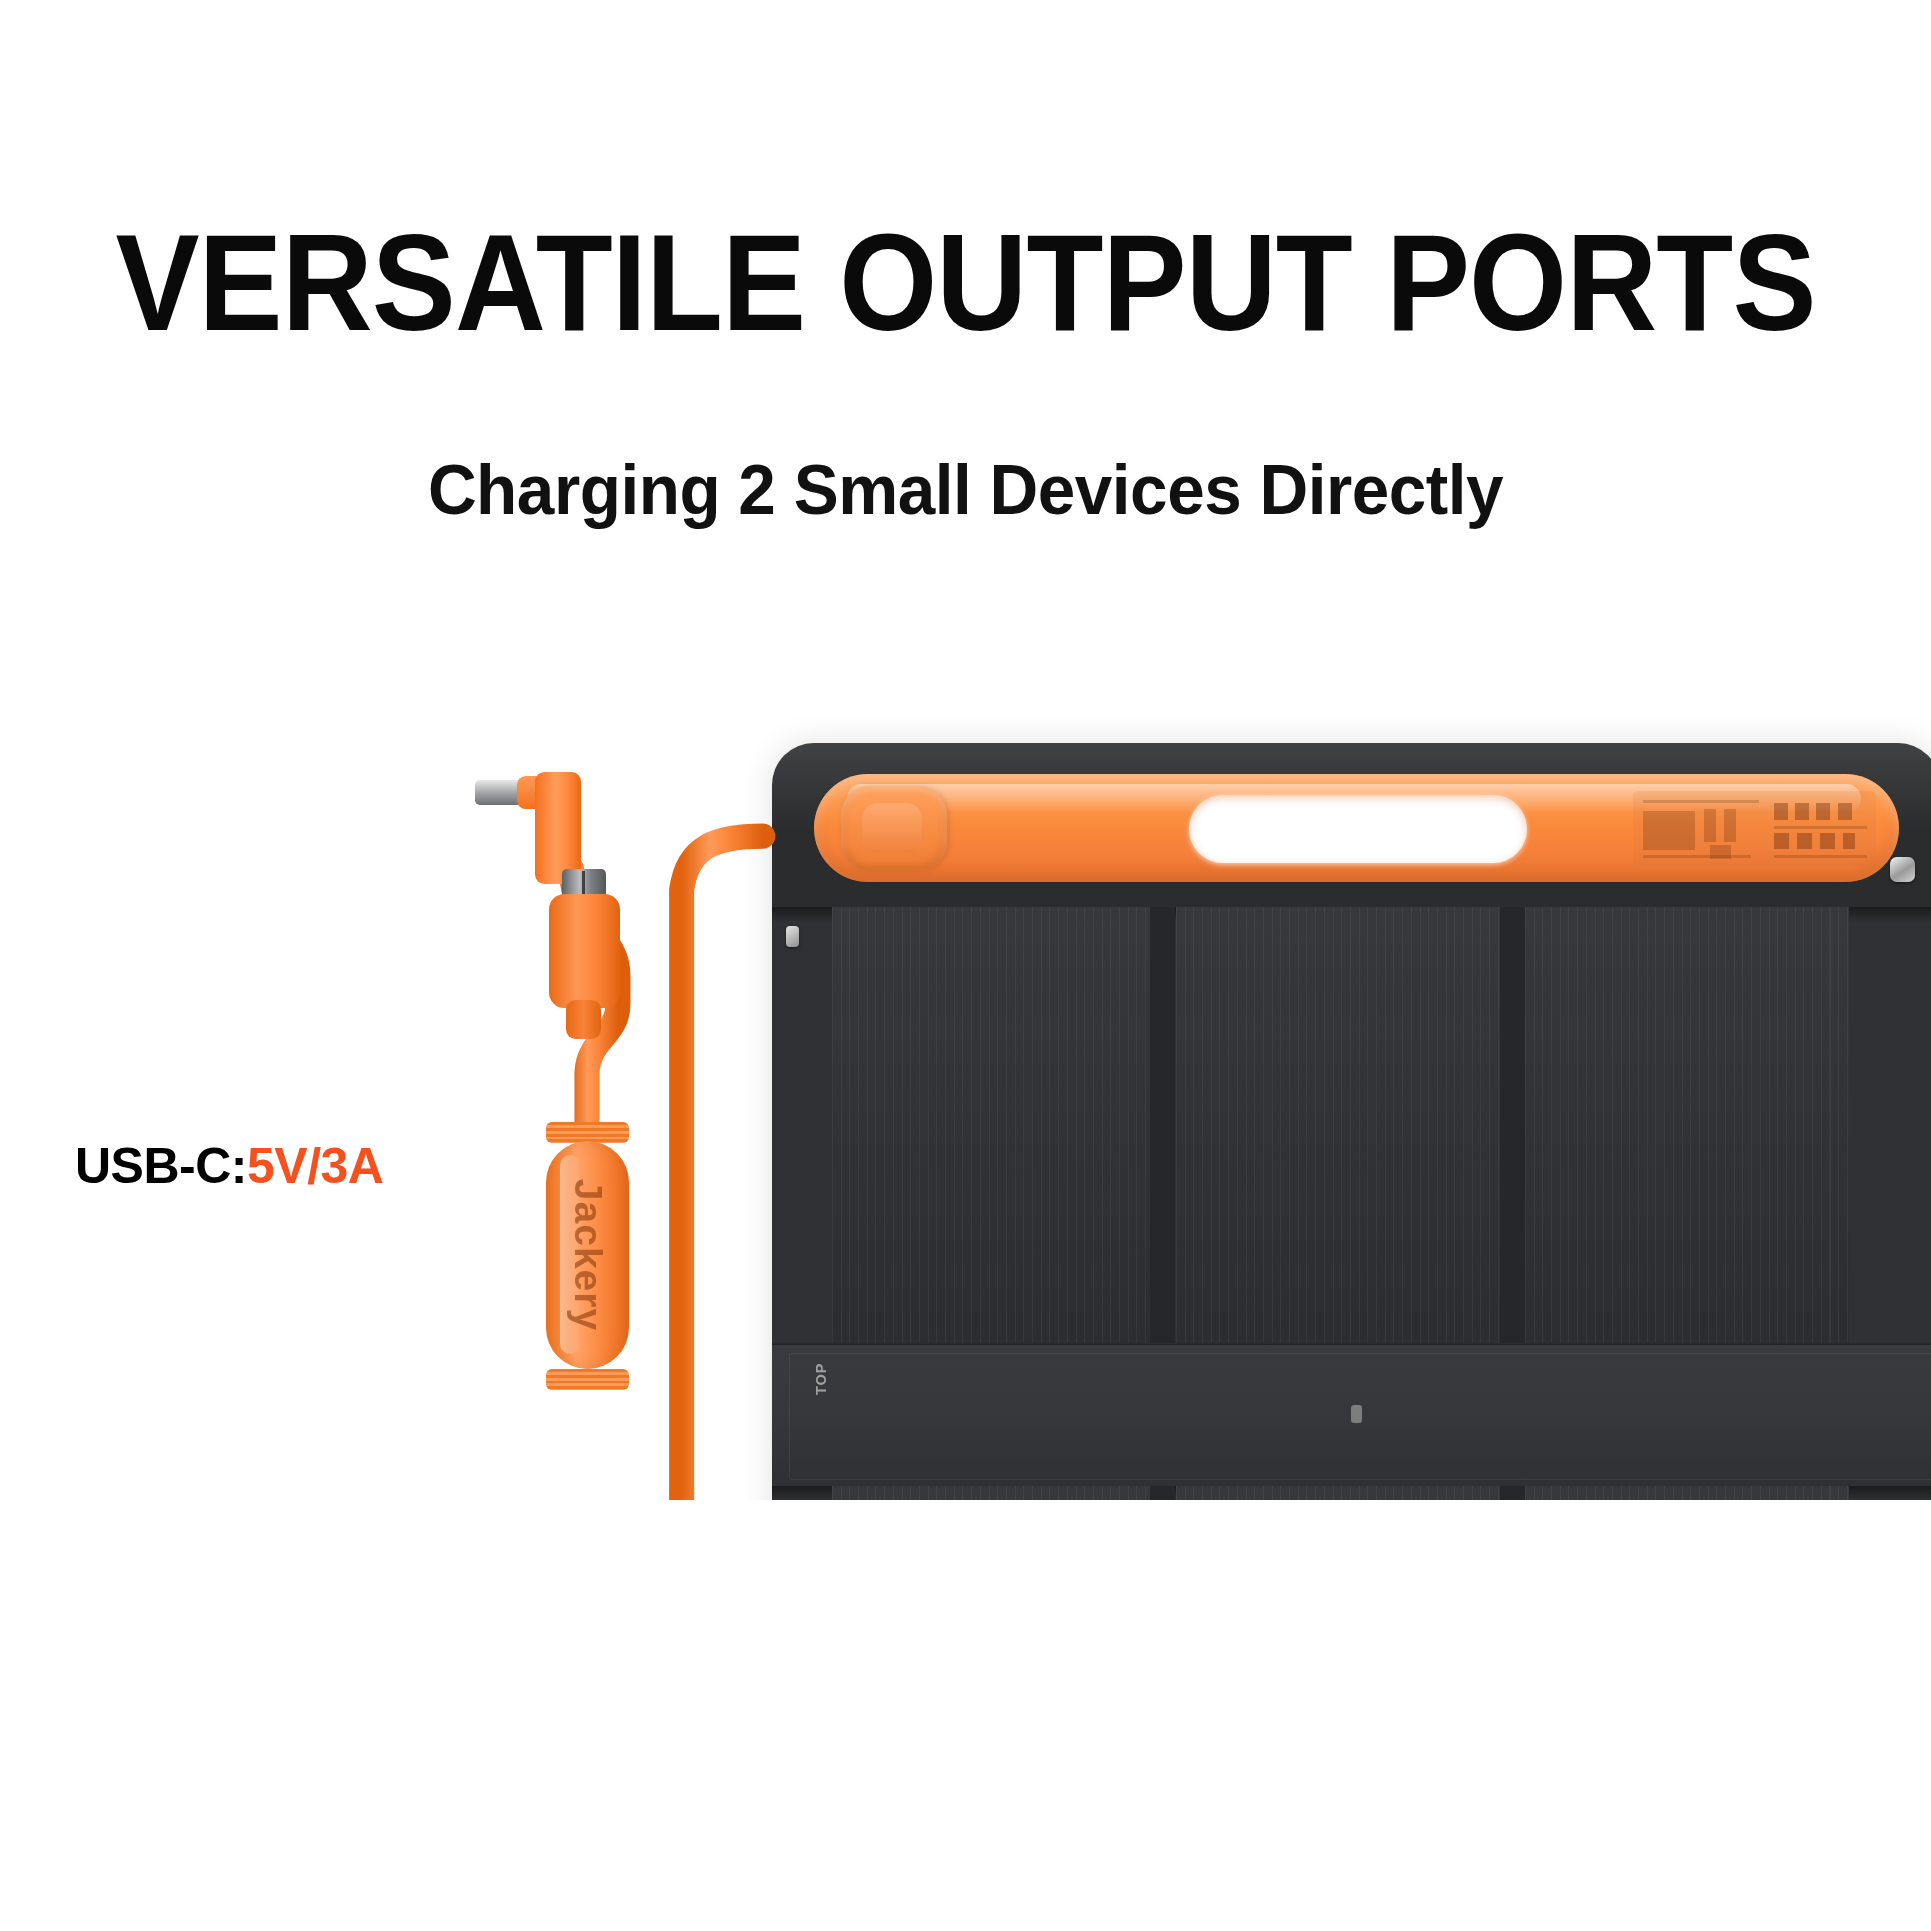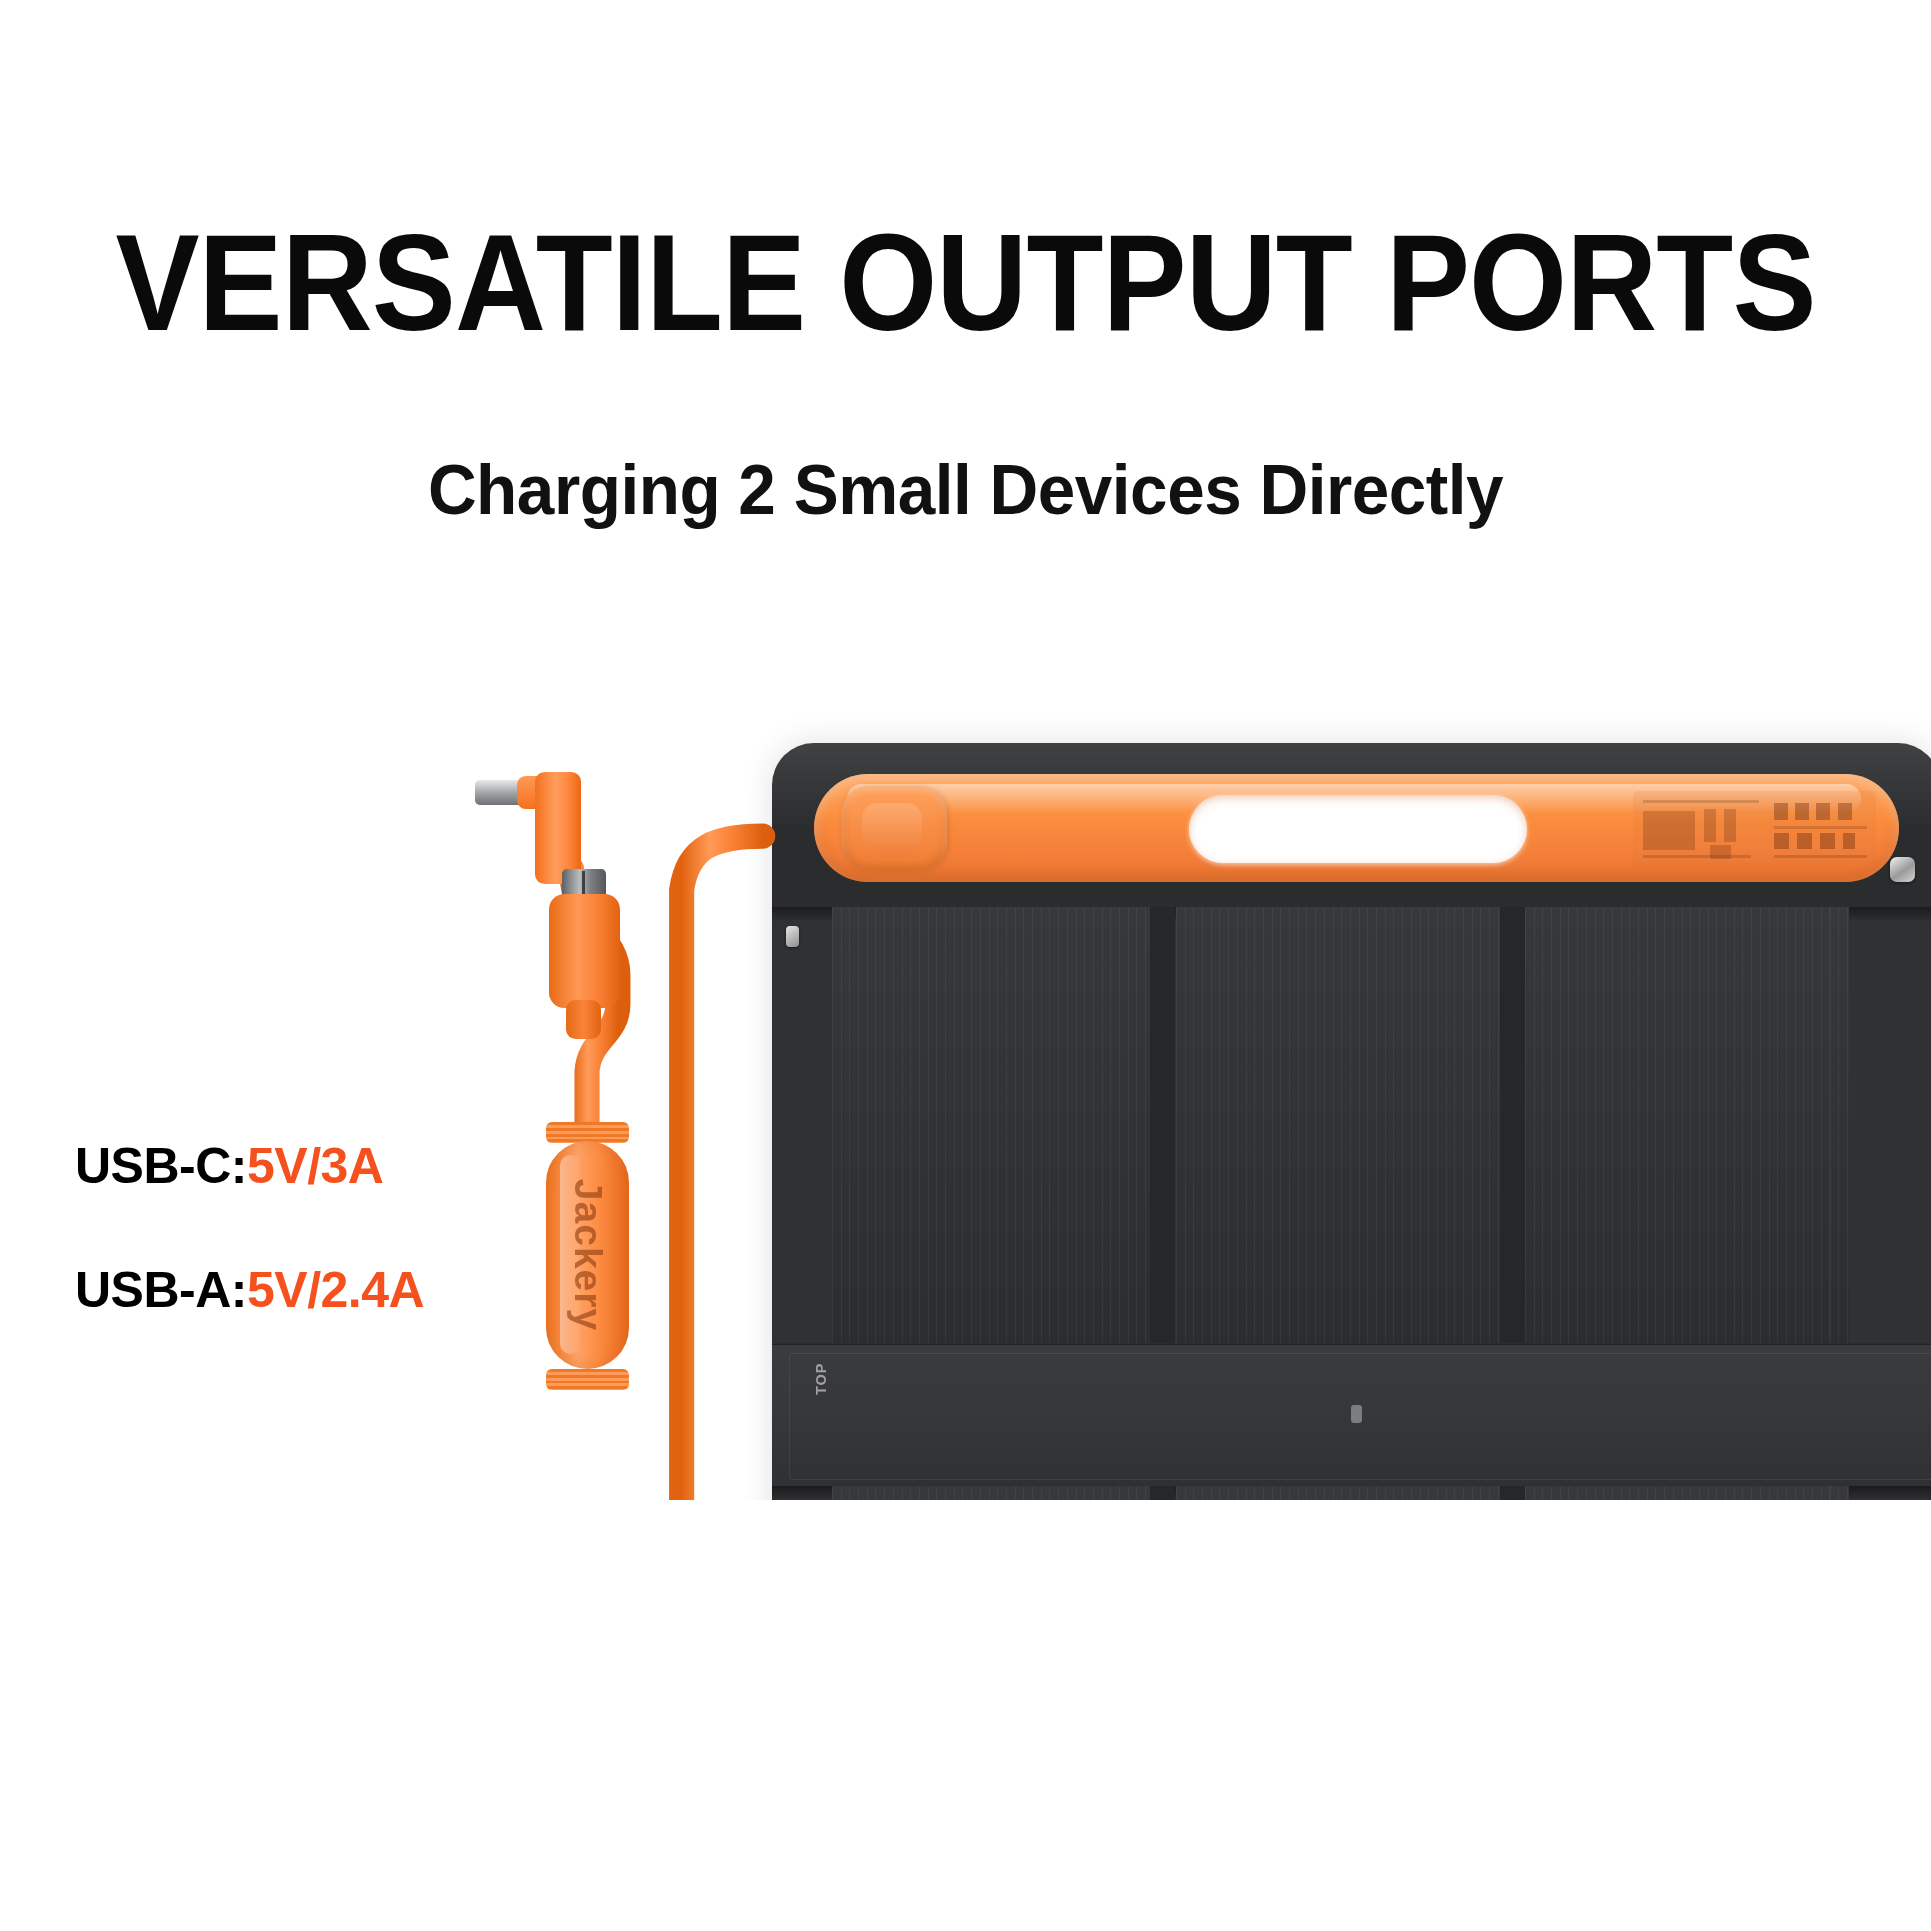--- a/index.html
+++ b/index.html
@@ -257,23 +257,20 @@
 <div class="stage">
 
   <div class="title">VERSATILE OUTPUT PORTS</div>
 
   <div class="subtitle">Charging 2 Small Devices Directly</div>
 
   <div class="spec" id="spec-usbc">
     <span>USB-C:</span><span class="val">5V/3A</span>
   </div>
 
-  <div class="spec" id="spec-usba">
-    <span>USB-A:</span><span class="val">5V/2.4A</span>
-  </div>
 
   <div class="panel">
 
     <div class="cells upper">
       <div class="cells-edge"></div>
       <div class="cellcol" style="left:60px;width:319px;"></div>
       <div class="cellgap" style="left:378px;"></div>
       <div class="cellcol" style="left:404px;width:324px;"></div>
       <div class="cellgap" style="left:728px;"></div>
       <div class="cellcol" style="left:753px;width:324px;"></div>

